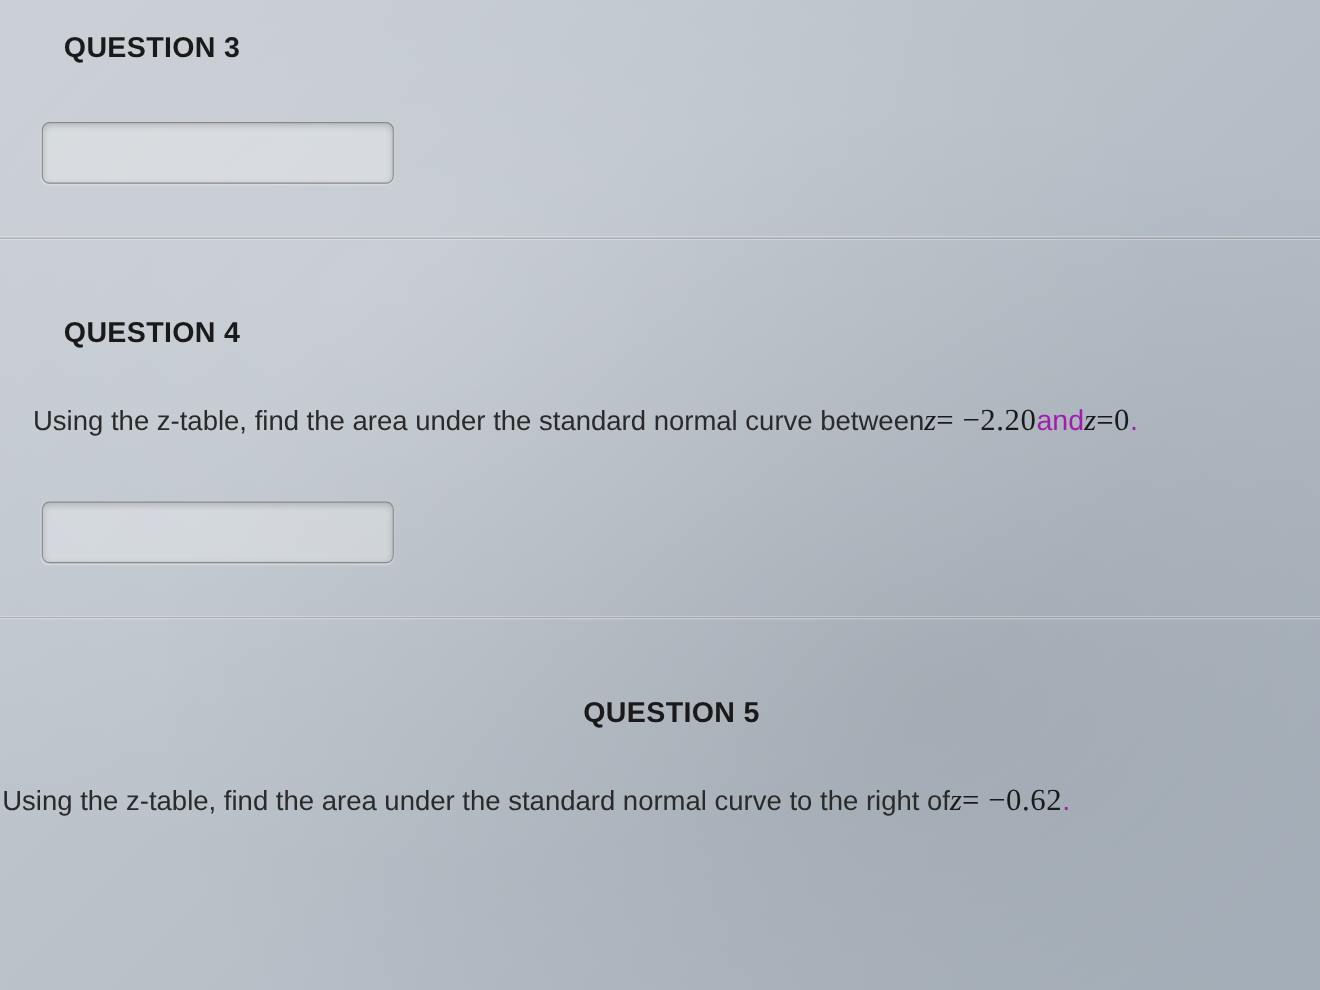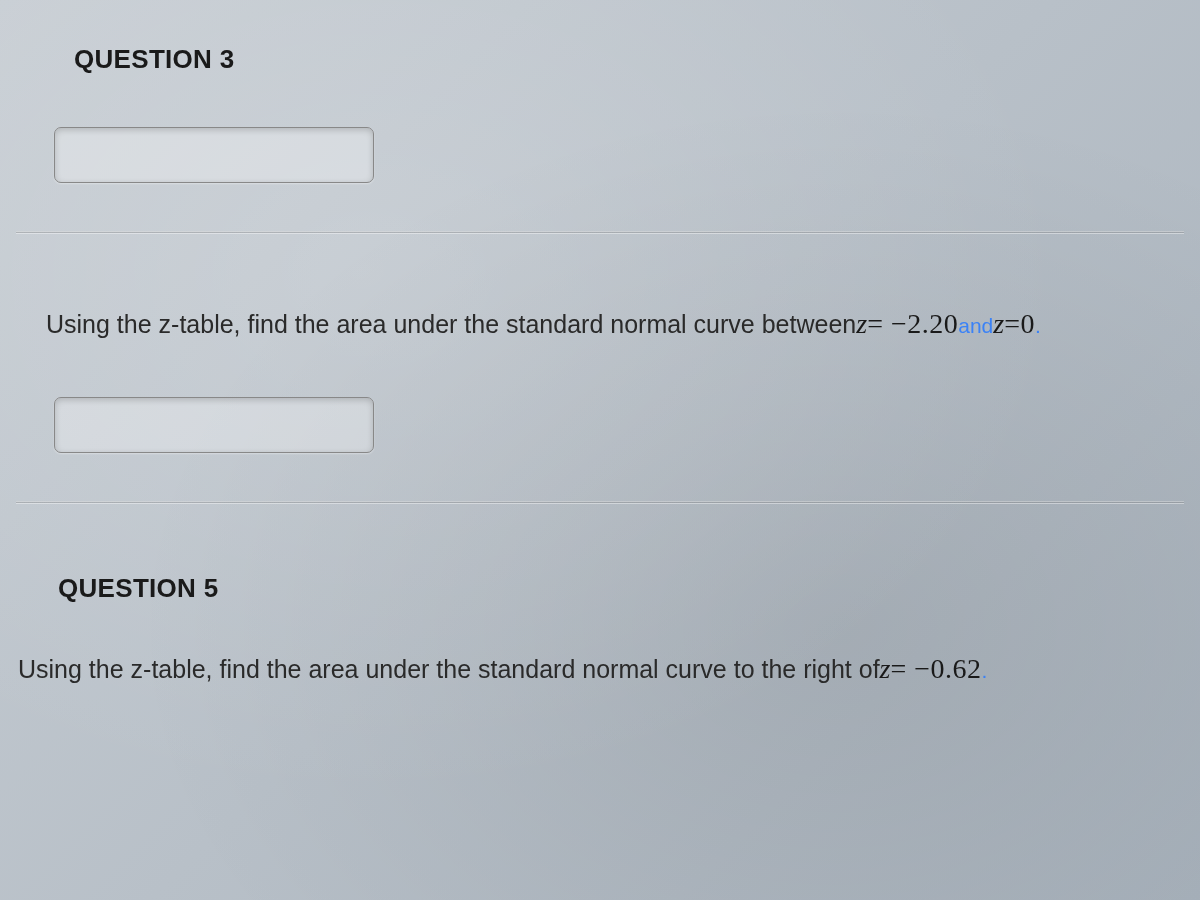--- a/index.html
+++ b/index.html
@@ -21,21 +21,21 @@
       position: absolute;
       inset: 0;
       background: radial-gradient(ellipse at 30% 30%, rgba(255,255,255,0.15), transparent 60%),
                   radial-gradient(ellipse at 70% 70%, rgba(0,0,0,0.08), transparent 60%);
       pointer-events: none;
     }
     .screen {
       position: relative;
       width: 100%;
       height: 100%;
-      padding: 16px;
+      padding: 0;
     }
     .question-block {
       padding: 28px 0 42px 0;
       position: relative;
     }
     .question-title {
       font-weight: 700;
       font-size: 26px;
       color: #1a1a1a;
       margin-left: 58px;
@@ -79,42 +79,44 @@
       color: #1a1a1a;
     }
     .math-num {
       font-family: "Times New Roman", Times, serif;
       font-style: normal;
       font-size: 28px;
       color: #1a1a1a;
       letter-spacing: 0.5px;
     }
     .q5 .question-title {
-      margin-left: 42px;
+      margin-left: 21px;
+      text-align: center;
     }
     .q5 .question-prompt {
       margin-left: 2px;
     }
     .connector {
-      font-size: 21px;
-      color: #3b82f6;
+      font-size: 26px;
+      color: #a21caf;
     }
   </style>
 </head>
 <body>
 
 <div class="screen">
 
   <div class="question-block">
     <div class="question-title">QUESTION 3</div>
     <input type="text" class="answer-input" style="">
     <div class="divider"></div>
   </div>
 
   <div class="question-block">
+    <div class="question-title">QUESTION 4</div>
     <div class="question-prompt">
       <span>Using the z-table, find the area under the standard normal curve between </span>
       <span class="math">z</span>
       <span class="math-num">= −</span>
       <span class="math-num">2.20</span>
       <span class="connector"> and </span>
       <span class="math">z</span>
       <span class="math-num">=</span>
       <span class="math-num">0</span>
       <span class="connector">.</span>

